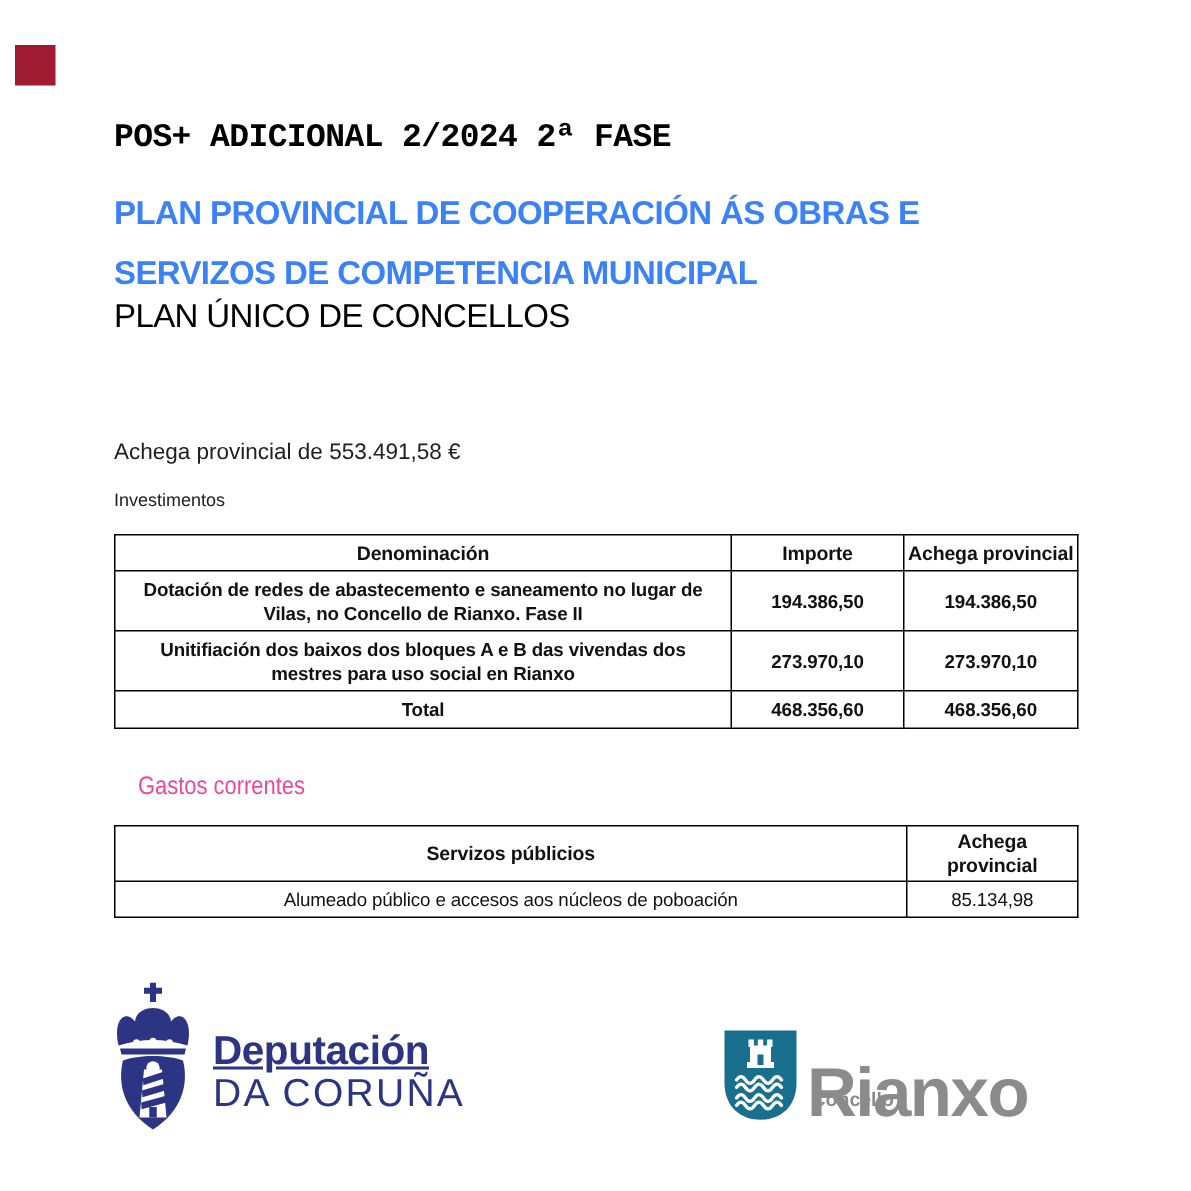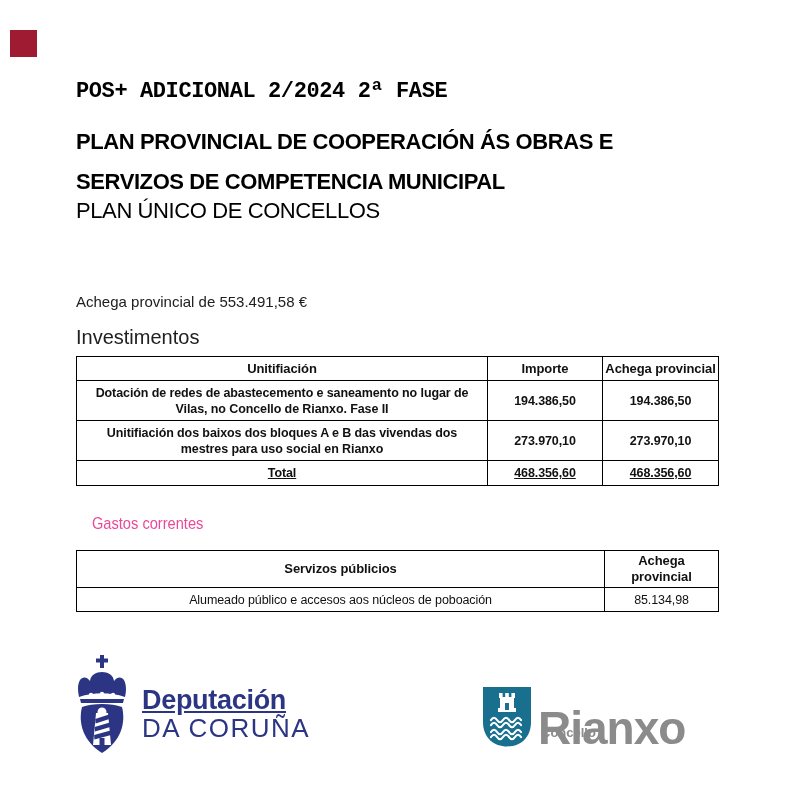--- a/index.html
+++ b/index.html
@@ -15,49 +15,49 @@
     position:absolute; left:10px; top:30px;
     width:27px; height:27px; background:#9e1b32;
   }
   .t1 {
     position:absolute; left:76px; top:78px;
     font-size:22px; font-weight:bold; color:#000;
     letter-spacing:-0.4px; line-height:28px;font-family:Liberation Mono, monospace;
   }
   .t2 {
     position:absolute; left:76px; top:122px; width:600px;
-    font-size:22px; font-weight:bold; color:#000000;
+    font-size:22px; font-weight:bold; color:#3b82f6;
     letter-spacing:-0.4px; line-height:40px;
   }
   .t3 {
     position:absolute; left:76px; top:197px;
     font-size:22px; font-weight:normal; color:#000;
     letter-spacing:-0.4px; line-height:28px;
   }
   .p-achega { position:absolute; left:76px; top:293px; font-size:15px; color:#202020; }
-  .p-invest { position:absolute; left:76px; top:326px; font-size:20px; color:#202020; }
+  .p-invest { position:absolute; left:76px; top:326px; font-size:12px; color:#202020; }
   .p-gastos { position:absolute; left:92px; top:514px; font-size:17px; color:#ec4899; }
   .cond { display:inline-block; transform:scaleX(0.86); transform-origin:left center; }
 
   table {
     position:absolute; left:76px;
     width:642px; border-collapse:collapse; table-layout:fixed;
     font-size:12.5px; color:#111; letter-spacing:-0.1px;
   }
   .tbl-invest { top:356px; }
   .tbl-gastos { top:550px; }
   th, td {
     border:1px solid #000; text-align:center; vertical-align:middle;
     padding:2px 6px; line-height:16px;
   }
   th { font-size:13px; font-weight:bold; padding:2px 2px; }
   .row-h24 { height:24px; }
   .row-h40 { height:40px;font-weight:bold; }
   .row-h25 { height:25px; }
-  .bold { font-weight:bold;text-decoration:underline; }
+  .bold { font-weight:bold; }
 
   .dep-logo { position:absolute; left:76px; top:655px; width:52px; height:100px; }
   .dep-text { position:absolute; left:142px; top:686px; color:#2b3583; }
   .dep-text .l1 { font-size:27px; font-weight:bold; line-height:29px; letter-spacing:-0.3px;text-decoration:underline; }
   .dep-text .l2 { font-size:26px; font-weight:400; line-height:27px; letter-spacing:1.5px; }
 
   .rianxo-shield { position:absolute; left:482px; top:686px; width:50px; height:61px; }
   .rianxo-name {
     position:absolute; left:538px; top:683px;
     font-size:46px; font-weight:bold; color:#8b8b8b; line-height:44px; letter-spacing:-1px;margin-top:23px;
@@ -80,21 +80,21 @@
 <p class="p-invest">Investimentos</p>
 
 <table class="tbl-invest">
   <colgroup>
     <col style="width:411px">
       <col style="width:115px">
       <col style="width:116px">
   </colgroup>
   <thead>
     <tr class="row-h24">
-      <th>Unitifiación</th>
+      <th>Denominación</th>
       <th>Importe</th>
       <th>Achega provincial</th>
     </tr>
   </thead>
   <tbody>
     <tr class="row-h40">
       <td>Dotación de redes de abastecemento e saneamento no lugar de Vilas, no Concello de Rianxo. Fase II</td>
       <td>194.386,50</td>
       <td>194.386,50</td>
     </tr>

